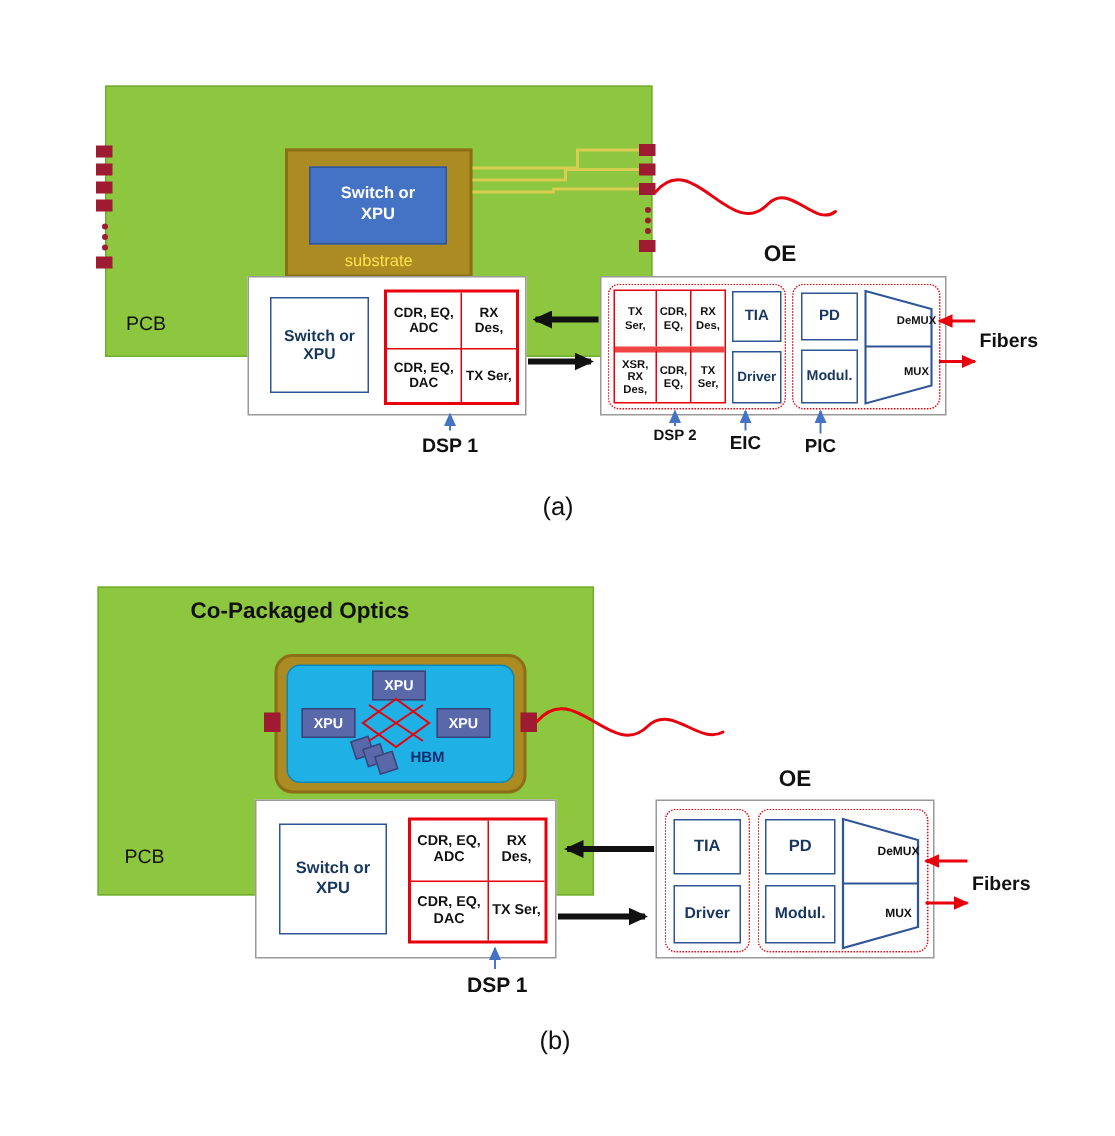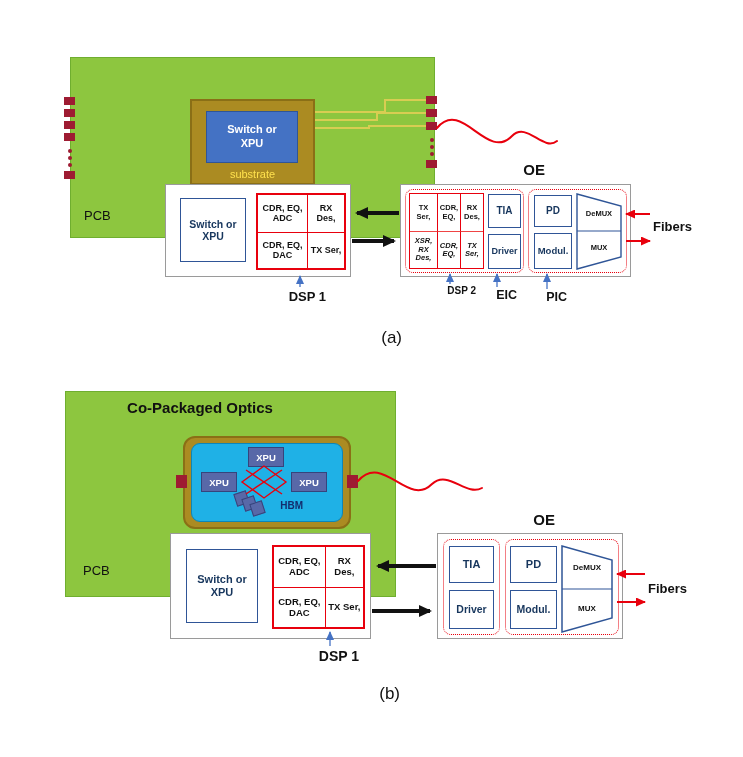--- a/index.html
+++ b/index.html
@@ -18,30 +18,30 @@
   .pad { position:absolute; background:#9e1b32; }
   .dotsq { position:absolute; width:4px; height:4px; border-radius:50%; background:#9e1b32; }
   .dotted { position:absolute; border:1.5px dotted #e8000d; border-radius:8px; }
   .red-grid2 { display:grid; grid-template-columns:57% 43%; grid-template-rows:50% 50%;
                border:2px solid #e8000d; background:#fff; }
   .red-grid2 > div:nth-child(2n) { border-left:1px solid #e8000d; }
   .red-grid2 > div:nth-child(n+3) { border-top:1px solid #e8000d; }
   .red-grid3 { display:grid; grid-template-columns:37% 31.5% 31.5%; grid-template-rows:50% 50%;
                border:1.5px solid #e8000d; background:#fff; }
   .red-grid3 > div:not(:nth-child(3n+1)) { border-left:1px solid #e8000d; }
-  .red-grid3 > div:nth-child(n+4) { border-top:1px solid #ef4444;font-style:italic; }
+  .red-grid3 > div:nth-child(n+4) { border-top:4px solid #ef4444; }
   .gcell { display:flex; align-items:center; justify-content:center; text-align:center;
            font-weight:bold; padding:1px; line-height:1.12; font-size:9.5px; }
   .g3 .gcell { font-size:7.5px; }
-  .label { position:absolute; text-align:right; font-weight:bold; }
+  .label { position:absolute; text-align:center; font-weight:bold; }
   .hbm-sq { position:absolute; width:13px; height:13px; background:#5868a8; border:1px solid #36447c;
             transform:rotate(-18deg); }
   svg.overlay { position:absolute; left:0; top:0; z-index:5; pointer-events:none; }
   .toplabel { position:absolute; z-index:6; display:flex; align-items:center; justify-content:center;
-              font-weight:bold; text-align:left; }
+              font-weight:bold; text-align:left;margin-left:12px; }
 </style>
 </head>
 <body>
 
 <div class="canvas">
 
   <div class="pcb" style="left:70px; top:57px; width:365px; height:181px;"></div>
   <div class="abs" style="left:84px; top:208px; font-size:13px;">PCB</div>
 
   <div class="pad" style="left:64px; top:97px;  width:11px; height:8px;"></div>

